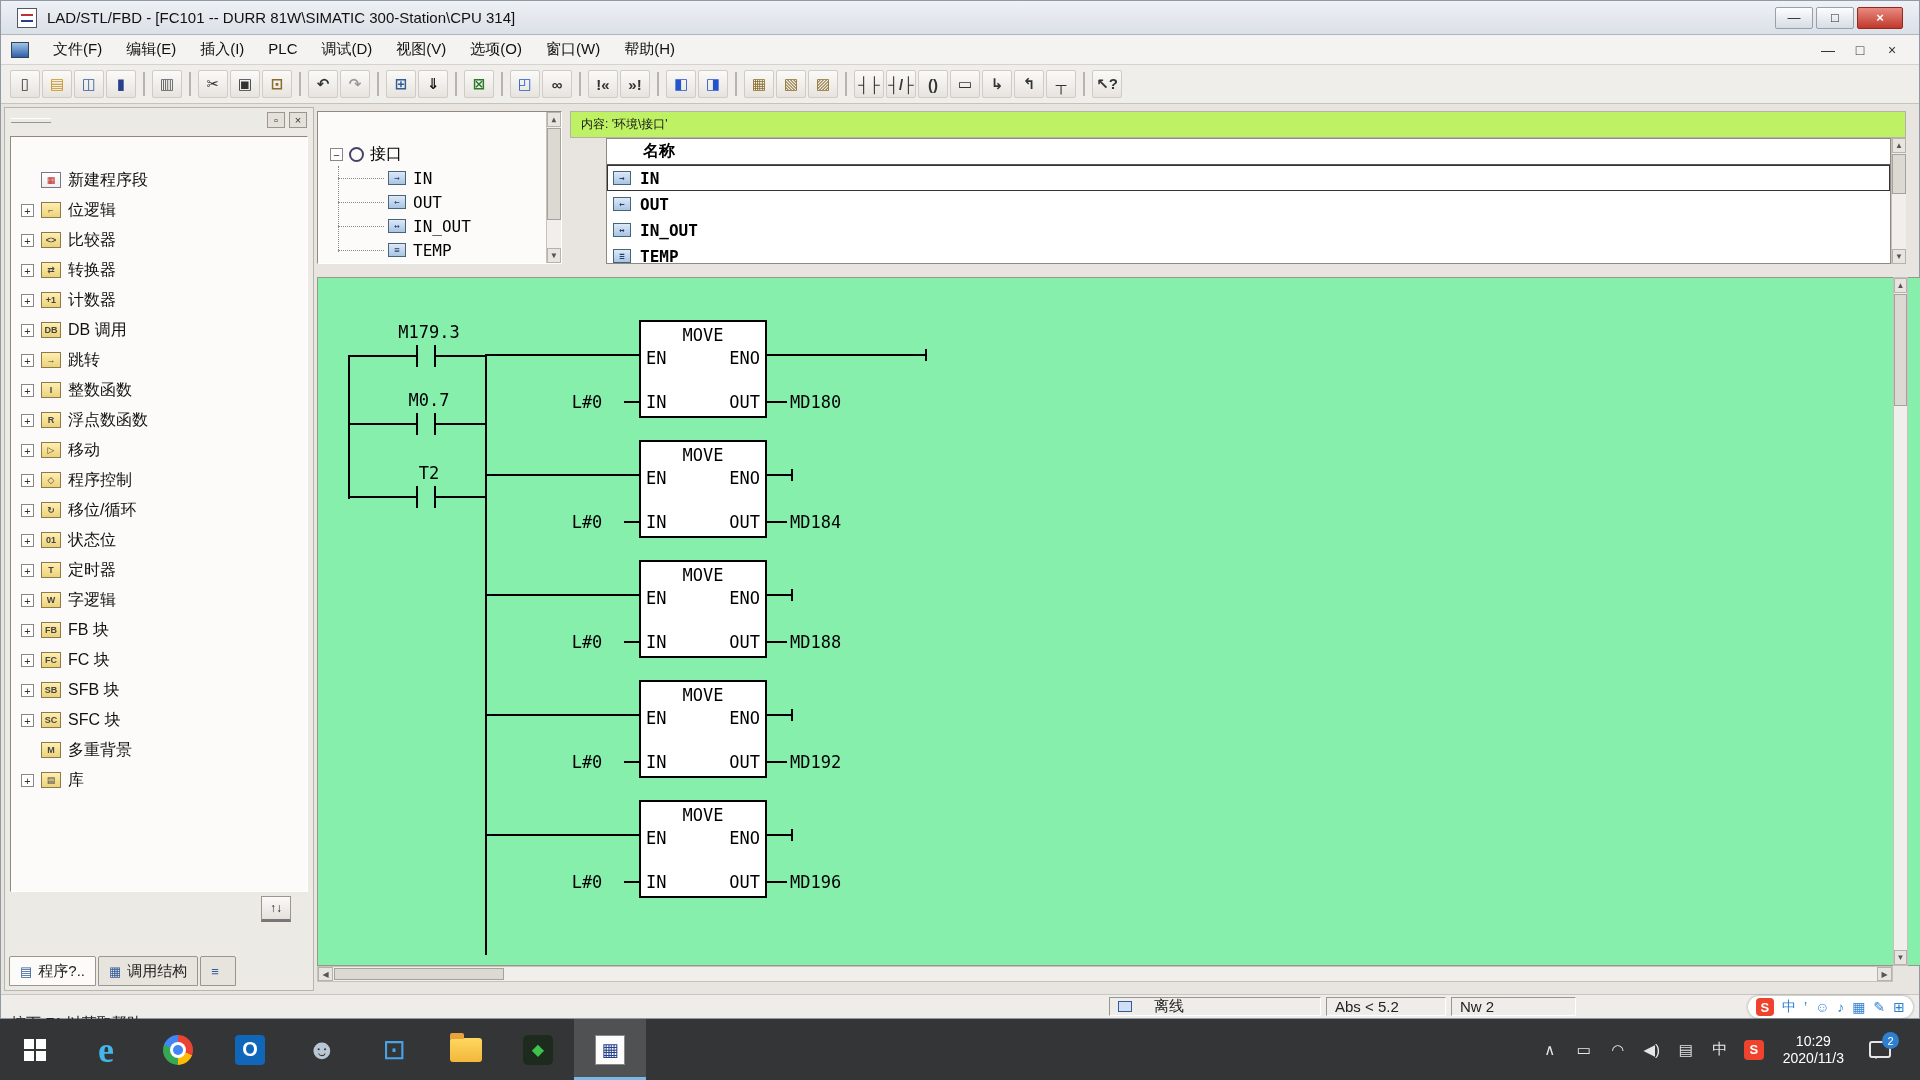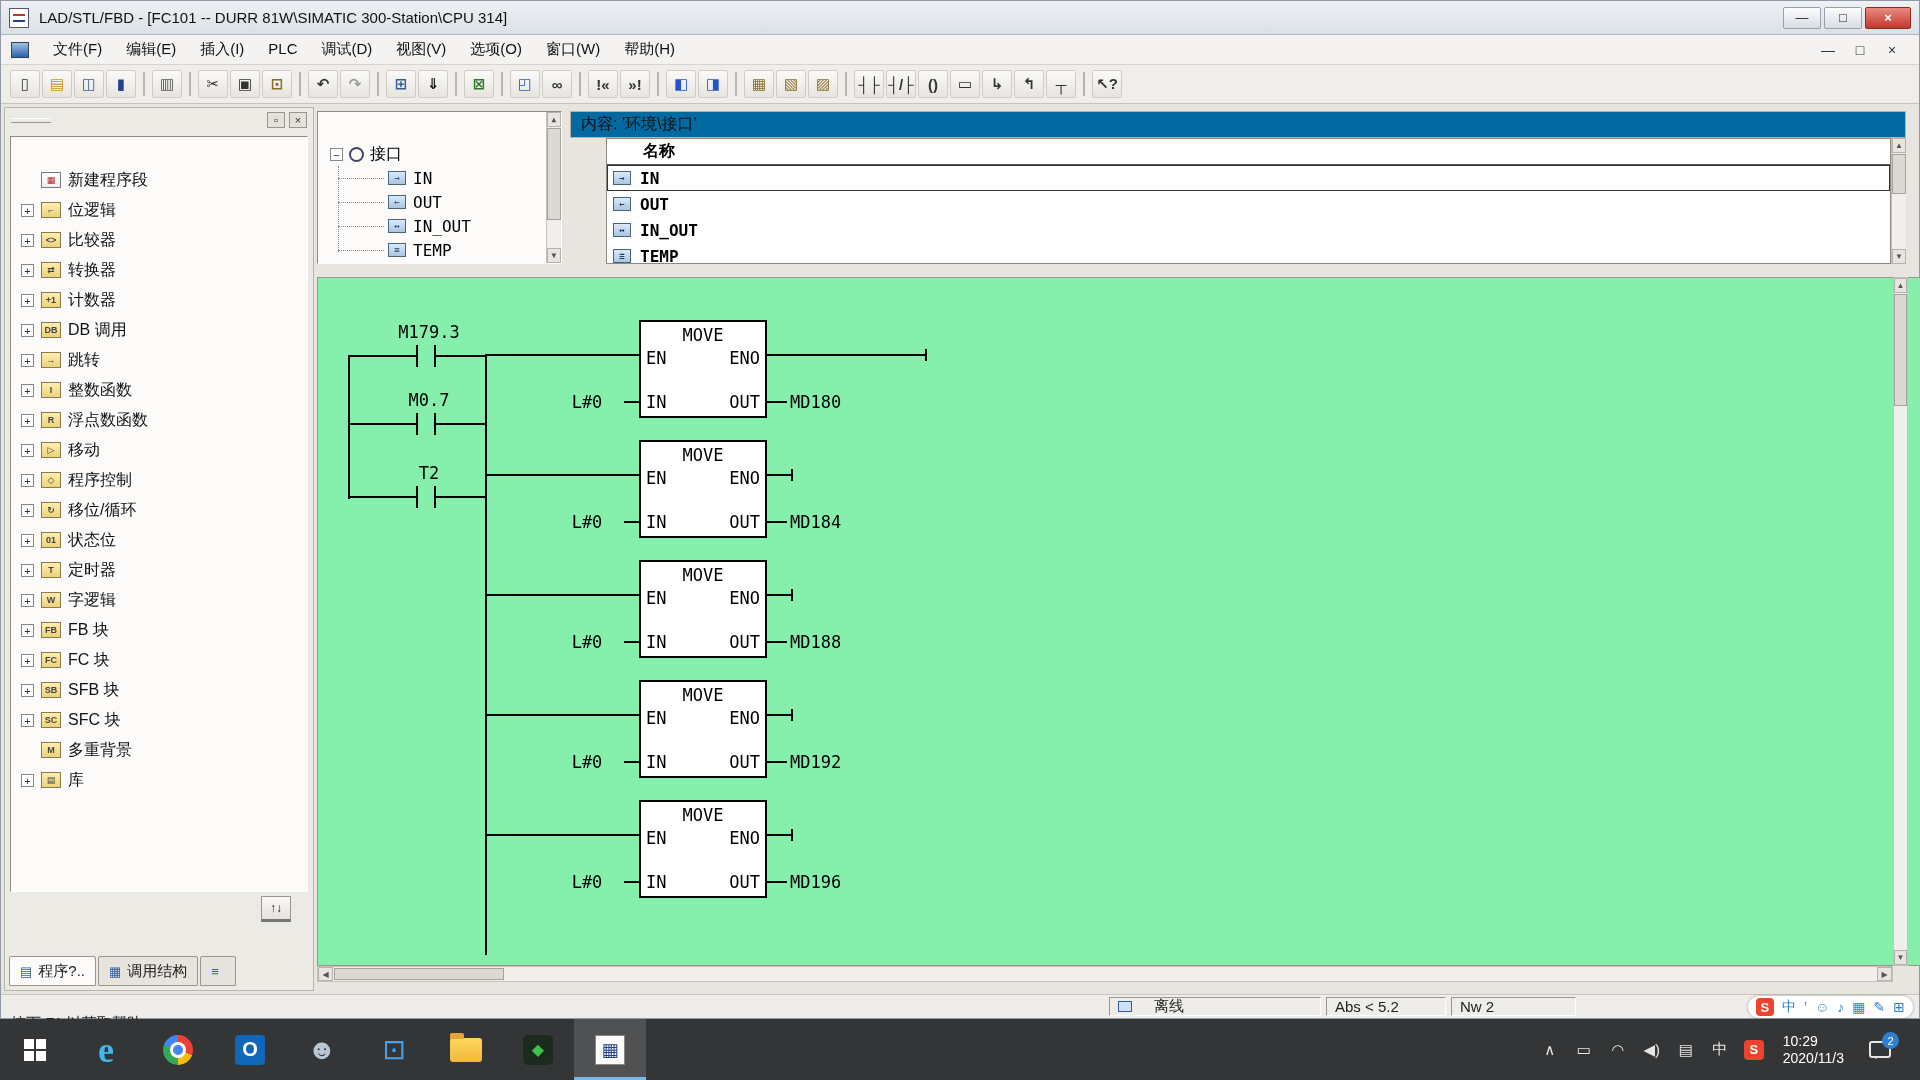--- a/index.html
+++ b/index.html
@@ -2,21 +2,21 @@
 <html><head>
 <meta charset="utf-8">
 <style>
   *{box-sizing:border-box;margin:0;padding:0}
   i{font-style:normal}
   body{font-family:"Liberation Sans","DejaVu Sans",sans-serif;background:#555}
   .screen{position:relative;width:1920px;height:1080px;overflow:hidden;background:#555}
   .app{position:absolute;left:0;top:0;width:1920px;height:1019px;background:#e8e5e0;border:1px solid #8f9aa6}
 
   
-  .titlebar{position:absolute;left:0;top:0;right:0;height:34px;background:linear-gradient(#eef1f5,#dbe0e7);border-bottom:1px solid #aeb6c0;display:flex;align-items:center;padding:0 8px}
+  .titlebar{position:absolute;left:0;top:0;right:0;height:34px;background:linear-gradient(#eef1f5,#dbe0e7);border-bottom:1px solid #aeb6c0;display:flex;align-items:center;padding:0 16px}
   .app-icon{width:20px;height:20px;margin-right:10px;background:#fff;border:1px solid #556;position:relative;flex:none}
   .app-icon::before{content:"";position:absolute;left:3px;top:5px;width:12px;height:2px;background:#b33;box-shadow:0 6px 0 #27408b}
   .title{font-size:15px;color:#111;white-space:nowrap}
   .win-btns{margin-left:auto;display:flex;gap:3px}
   .win-btn{width:38px;height:22px;display:flex;align-items:center;justify-content:center;font-size:13px;border:1px solid #97a1ad;background:linear-gradient(#fdfdfe,#d7dde4);color:#222;border-radius:2px}
   .win-btn.close{width:46px;background:linear-gradient(#e98a80,#c0392b);border-color:#8e2a20;color:#fff;font-weight:bold}
 
   
   .menubar{position:absolute;top:34px;left:0;right:0;height:30px;background:#f4f3f1;border-bottom:1px solid #d6d3cd;display:flex;align-items:center;padding:0 6px;font-size:15px}
   .mdi-icon{width:18px;height:16px;border:1px solid #345;background:linear-gradient(#9fc3e8,#2f5faa);margin:0 12px 0 4px;flex:none}
@@ -72,21 +72,21 @@
   .if-child{height:24px;display:flex;align-items:center;gap:7px;padding-left:70px;font-size:16px;position:relative}
   .if-child::before{content:"";position:absolute;left:20px;top:12px;width:46px;border-top:1px dotted #889}
   .if-vline{position:absolute;left:20px;top:54px;height:86px;border-left:1px dotted #889}
   .if-ico,.c-ico{width:18px;height:14px;border:1px solid #467;background:linear-gradient(#dce9f8,#aac4e4);font-size:9px;color:#246;display:flex;align-items:center;justify-content:center;flex:none}
   .if-scroll,.c-scroll{position:absolute;right:0;top:0;bottom:0;width:15px;background:#f1efec;border-left:1px solid #c5c2bc}
   .scr-btn{position:absolute;left:0;right:0;height:15px;display:flex;align-items:center;justify-content:center;font-size:8px;color:#555;background:#e8e5e0;border:1px solid #b5b2ac}
   .scr-btn.up{top:0}.scr-btn.down{bottom:0}
   .scr-thumb{position:absolute;left:0;right:0;background:#dcd9d3;border:1px solid #a5a29c}
 
   .contentp{position:absolute;left:253px;top:0;right:0;height:153px}
-  .c-header{position:absolute;left:0;top:0;right:0;height:27px;background:#0369a1;border:1px solid #b5b2ac;display:flex;align-items:center;padding-left:10px;font-size:16px;color:#111}
+  .c-header{position:absolute;left:0;top:0;right:0;height:27px;background:#bef264;border:1px solid #b5b2ac;display:flex;align-items:center;padding-left:10px;font-size:12px;color:#111}
   .c-table{position:absolute;left:36px;top:27px;right:15px;bottom:0;background:#fff;border:1px solid #8e8a83;overflow:hidden;font-family:"DejaVu Sans Mono","Liberation Mono",monospace}
   .c-thead{height:26px;display:flex;align-items:center;padding-left:36px;font-weight:bold;font-size:16px;border-bottom:1px solid #555;font-family:"Liberation Sans",sans-serif}
   .c-row{height:26px;display:flex;align-items:center;gap:9px;padding-left:6px;font-size:16px;font-weight:bold}
   .c-row[data-selected="true"]{box-shadow:inset 0 0 0 1px #333}
   .c-scroll{top:27px}
 
   
   .ladder{position:absolute;left:0;top:170px;width:1860px;height:689px;background:#86efac;border:1px solid #9a968f;overflow:hidden;font-family:"DejaVu Sans Mono","Liberation Mono",monospace;font-size:17px;color:#000}
   .wire-h,.wire-v{position:absolute;background:#000}.wire-v{width:2px}
   .contacts,.blocks{position:absolute;left:0;top:0;right:0;bottom:0}
@@ -160,21 +160,21 @@
   .tb-app[data-kind="outlook"] .g{width:30px;height:30px;background:#1066b8;border-radius:4px;color:#fff;font-size:20px;font-weight:bold}
   .tb-app[data-kind="people"] .g{color:#b9c7d4;font-size:28px}
   .tb-app[data-kind="store"] .g{color:#4aa3e8;font-size:28px}
   .tb-app[data-kind="explorer"] .g{width:32px;height:24px;background:linear-gradient(#ffd75e,#f2b73c);border-radius:3px;position:relative;color:transparent}
   .tb-app[data-kind="explorer"] .g::before{content:"";position:absolute;left:0;top:-5px;width:14px;height:6px;background:#e8a33d;border-radius:2px 2px 0 0}
   .tb-app[data-kind="media"] .g{width:30px;height:30px;background:#1d2b1f;border-radius:5px;color:#3ec24d;font-size:16px}
   .tb-app[data-kind="step7"] .g{width:30px;height:30px;background:#fdfdfd;border:1px solid #888;color:#27408b;font-size:18px}
   .tb-tray{margin-left:auto;display:flex;align-items:center;gap:4px;padding-right:6px}
   .tray-item{min-width:30px;text-align:center;color:#e6e6e6;font-size:15px;white-space:nowrap}
   .tb-tray .tray-item[data-kind="sogou"]{min-width:20px;width:20px;height:20px;background:#f0432e;color:#fff;border-radius:4px;display:flex;align-items:center;justify-content:center;font-weight:bold;font-size:13px;margin:0 5px}
-  .tb-clock{color:#fff;font-size:14px;text-align:left;line-height:17px;padding:0 10px;align-self:center}
+  .tb-clock{color:#fff;font-size:14px;text-align:center;line-height:17px;padding:0 10px;align-self:center}
   .tb-note{position:relative;width:44px;display:flex;align-items:center;justify-content:center}
   .note-bubble{width:22px;height:17px;border:2px solid #e6e6e6;border-radius:3px;position:relative}
   .note-bubble::after{content:"";position:absolute;left:2px;bottom:-6px;border:3px solid transparent;border-top-color:#e6e6e6}
   .note-badge{position:absolute;right:3px;bottom:9px;min-width:17px;height:17px;border-radius:50%;background:#2f7fd1;color:#fff;font-size:11px;display:flex;align-items:center;justify-content:center}
   .show-desktop{width:8px;border-left:1px solid #555}
 </style>
 </head>
 <body>
 
 <div class="screen">

